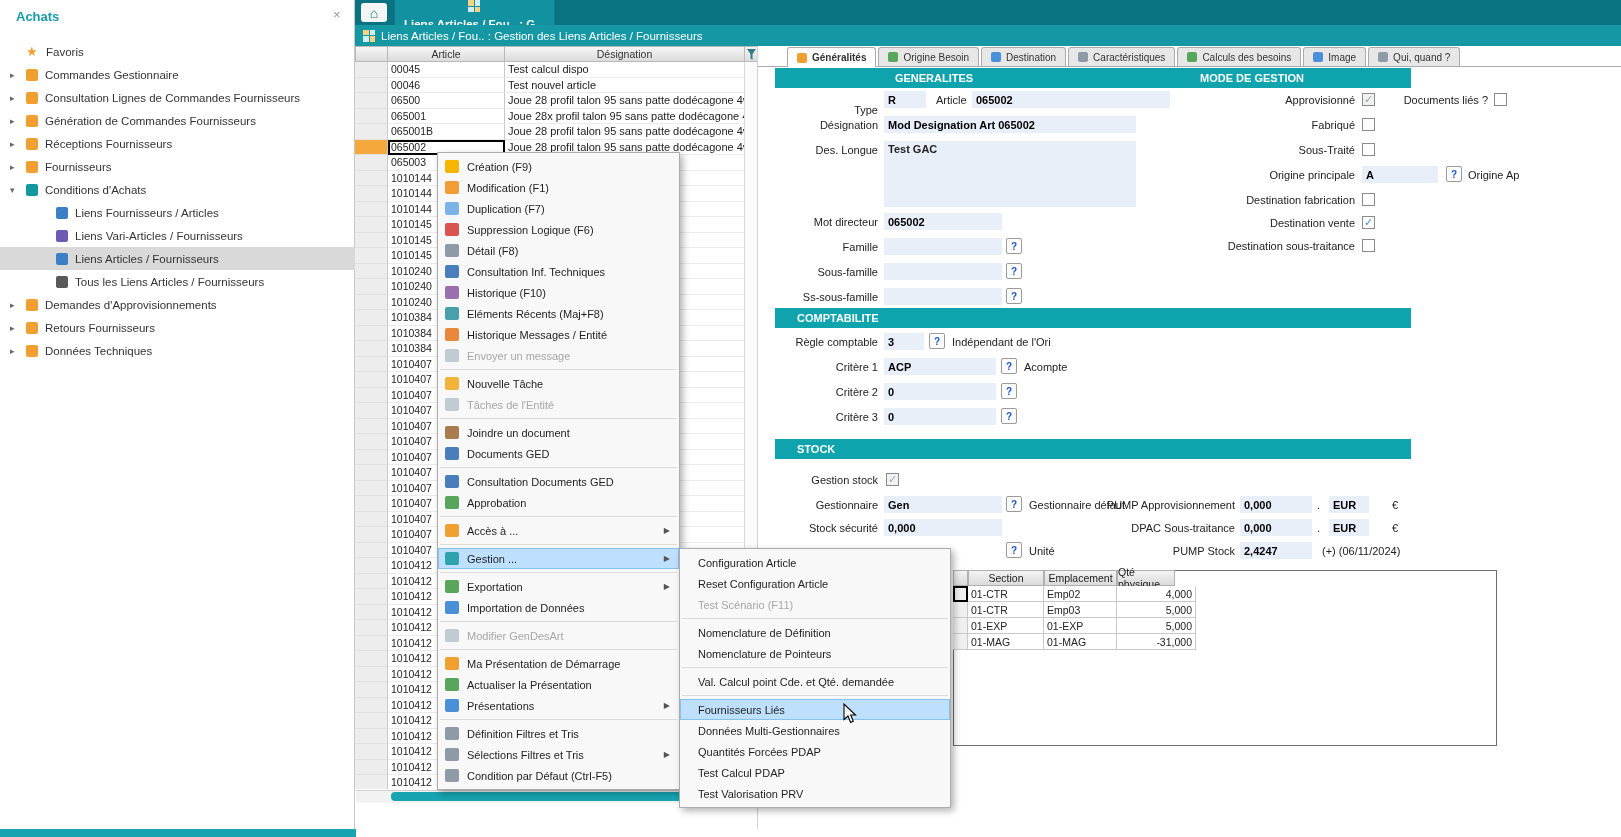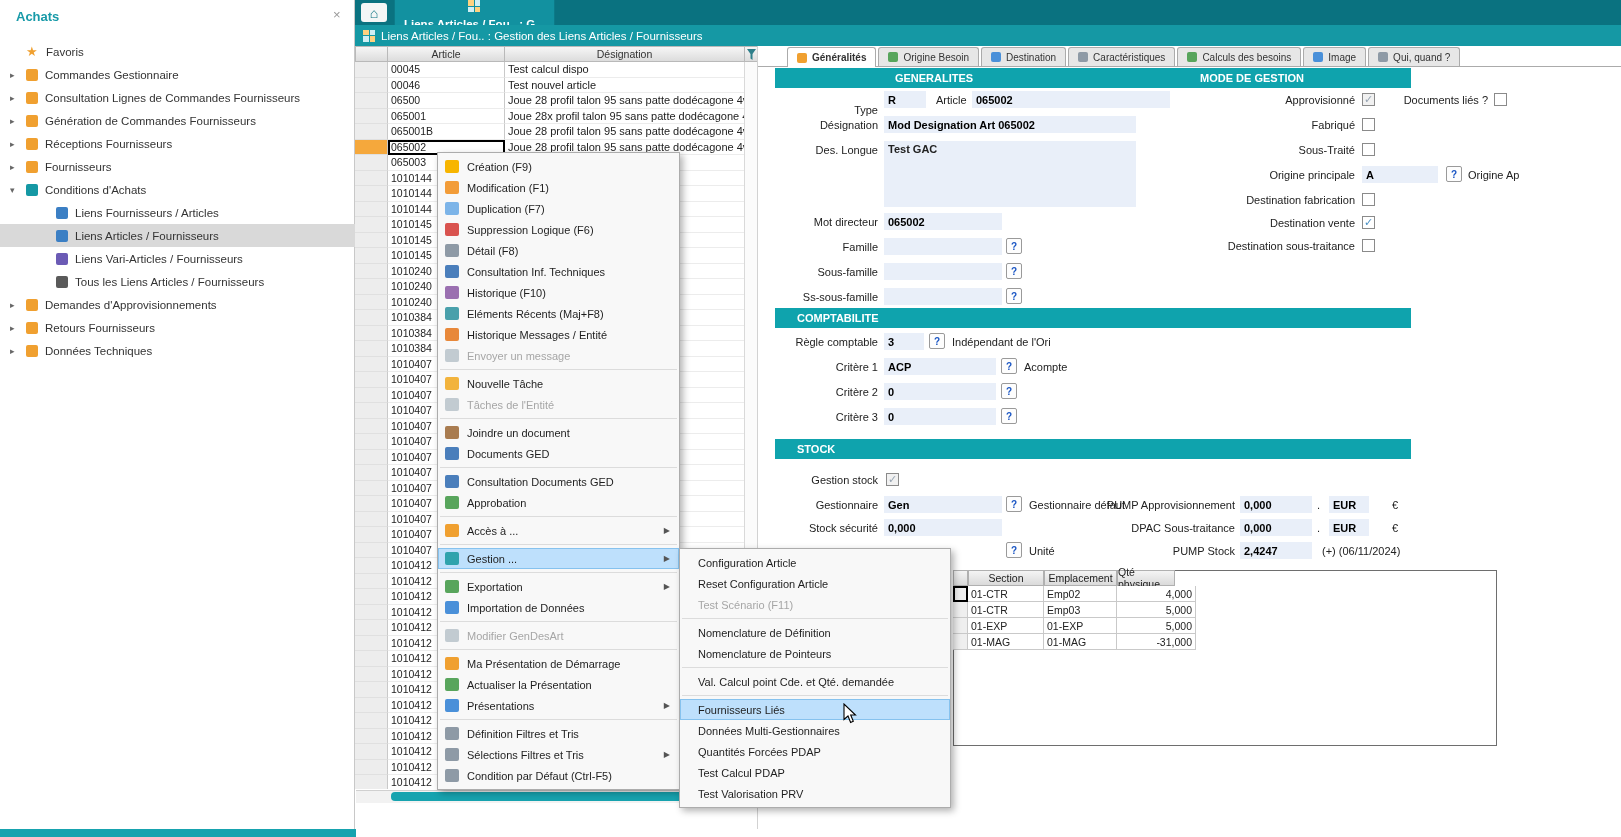--- a/index.html
+++ b/index.html
@@ -128,29 +128,29 @@
         <div class="side-item">
           <span class="tree-arrow">▾</span>
           <span class="side-ic" style="background: rgb(21, 152, 164);"></span>
           <span>Conditions d'Achats</span>
         </div>
         <div class="side-item child">
           <span class="tree-arrow"></span>
           <span class="side-ic" style="background: rgb(59, 127, 196);"></span>
           <span>Liens Fournisseurs / Articles</span>
         </div>
+        <div class="side-item child">
+          <span class="tree-arrow"></span>
+          <span class="side-ic" style="background: rgb(107, 91, 181);"></span>
+          <span>Liens Vari-Articles / Fournisseurs</span>
+        </div>
         <div class="side-item sel child">
           <span class="tree-arrow"></span>
           <span class="side-ic" style="background: rgb(59, 127, 196);"></span>
           <span>Liens Articles / Fournisseurs</span>
-        </div>
-        <div class="side-item child">
-          <span class="tree-arrow"></span>
-          <span class="side-ic" style="background: rgb(107, 91, 181);"></span>
-          <span>Liens Vari-Articles / Fournisseurs</span>
         </div>
         <div class="side-item child">
           <span class="tree-arrow"></span>
           <span class="side-ic" style="background: rgb(90, 90, 90);"></span>
           <span>Tous les Liens Articles / Fournisseurs</span>
         </div>
         <div class="side-item">
           <span class="tree-arrow">▸</span>
           <span class="side-ic" style="background: rgb(240, 160, 48);"></span>
           <span>Demandes d'Approvisionnements</span>

